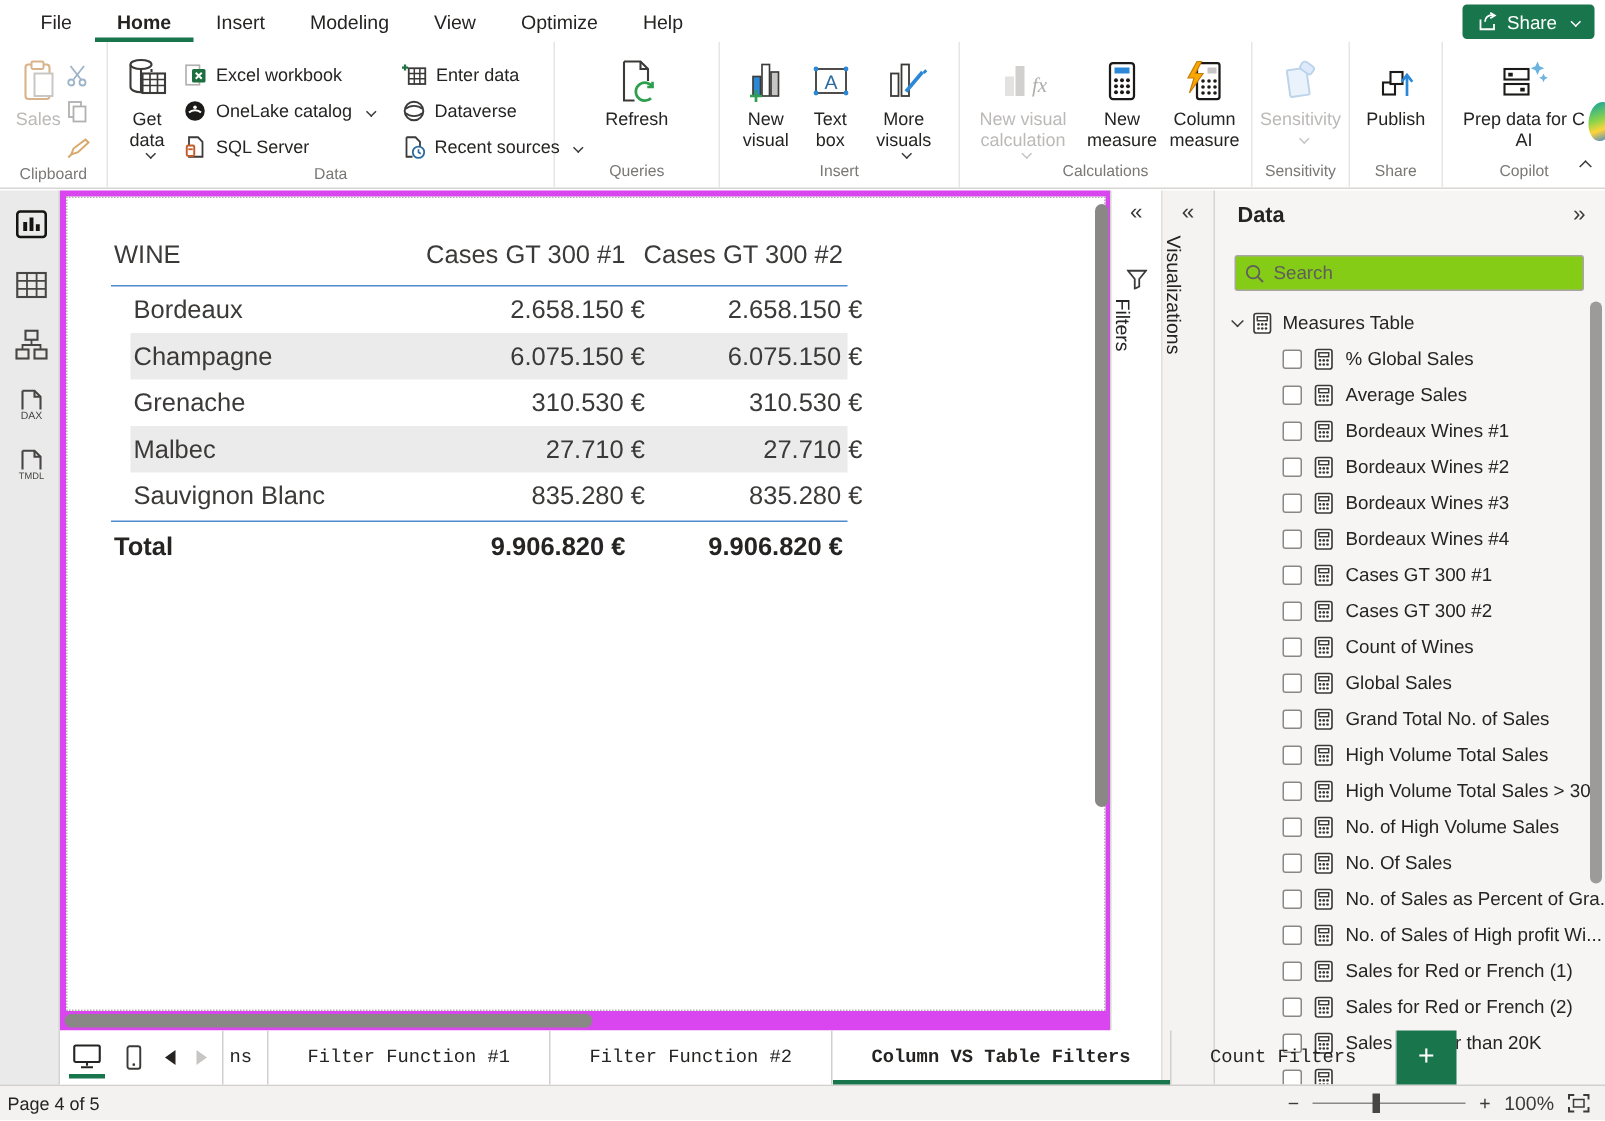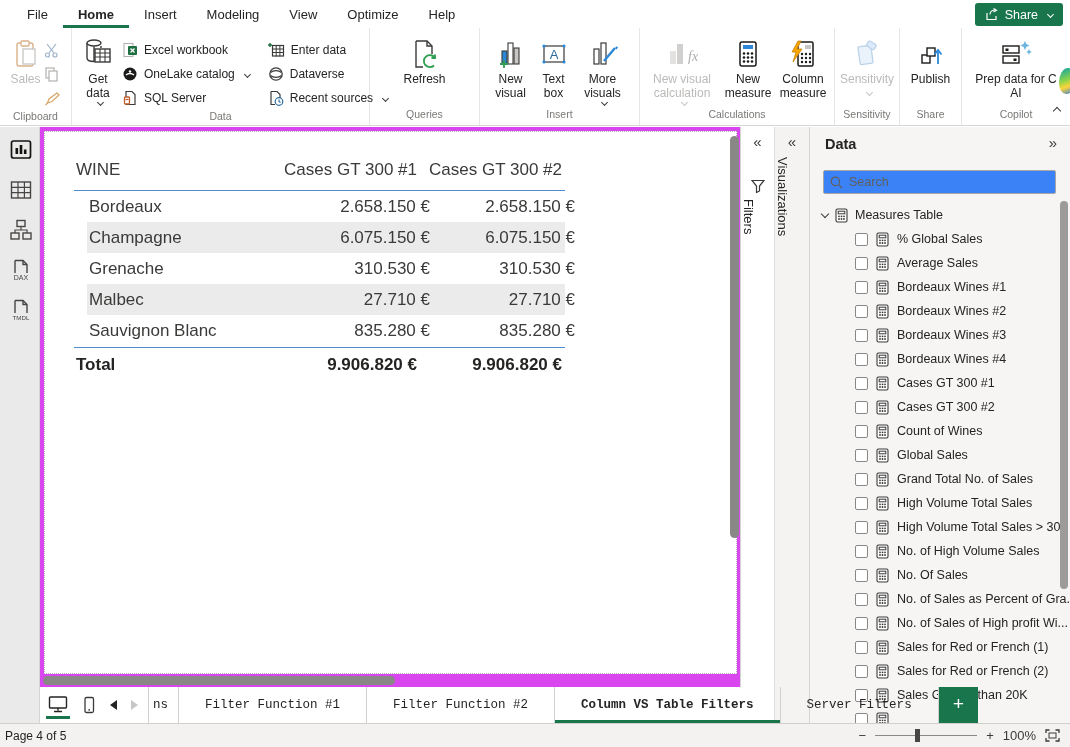--- a/index.html
+++ b/index.html
@@ -60,21 +60,21 @@
   #filters-pane { position:absolute; left:740px; top:0; width:34px; height:560px; background:#fff; border-left:1px solid #d6d4d2; }
   #viz-pane { position:absolute; left:774px; top:0; width:35px; height:596px; background:#f4f3f2; border-left:1px solid #e1dfdd; }
   .pane-expand { position:absolute; top:6px; left:0; width:100%; text-align:center; font-size:15px; color:#3b3a39; }
   .vtext { position:absolute; left:0; width:100%; writing-mode:vertical-lr; text-orientation:mixed; font-size:13px; color:#252423; display:flex; justify-content:center; }
   #filters-funnel { position:absolute; top:52px; left:10px; }
 
   
   #data-pane { position:absolute; left:809px; top:0; width:261px; height:596px; background:#f6f5f4; border-left:1px solid #d6d4d2; overflow:hidden; }
   #dp-title { position:absolute; left:15px; top:9px; font-size:14.5px; font-weight:700; color:#252423; }
   #dp-collapse { position:absolute; right:13px; top:7px; font-size:15px; color:#3b3a39; }
-  #dp-search { position:absolute; left:13px; top:43px; width:233px; height:24px; background:#3b82f6; border:1px solid #a8a6a4; border-radius:2px; display:flex; align-items:center; padding:0 6px; gap:6px; }
+  #dp-search { position:absolute; left:13px; top:43px; width:233px; height:24px; background:#84cc16; border:1px solid #a8a6a4; border-radius:2px; display:flex; align-items:center; padding:0 6px; gap:6px; }
   #dp-search input { border:none; outline:none; flex:1; font-size:12.5px; font-family:inherit; color:#252423; background:transparent; }
   #dp-search input::placeholder { color:#605e5c; }
   #dp-tree { position:absolute; left:0; top:76px; width:100%; }
   .dp-root { height:24px; display:flex; align-items:center; gap:6px; padding-left:12px; font-size:12.5px; }
   .tree-chev { width:6px; height:6px; border-right:1.3px solid #3b3a39; border-bottom:1.3px solid #3b3a39; transform:rotate(45deg); margin-top:-3px; }
   .dp-item { height:24px; display:flex; align-items:center; gap:7px; padding-left:45px; font-size:12.5px; color:#252423; white-space:nowrap; }
   .dp-check { width:13px; height:13px; border:1px solid #8a8886; border-radius:2px; background:#fff; flex:0 0 auto; }
   .dp-icon { display:flex; flex:0 0 auto; }
   #dp-scroll { position:absolute; right:2px; top:74px; width:8px; height:388px; background:#9d9b99; border-radius:4px; }
 
@@ -944,21 +944,21 @@
             </svg>
       </div>
       <div class="tri-left"></div>
       <div class="tri-right"></div>
     </div>
 
   <div class="ptab partial">ns</div>
         <div class="ptab">Filter Function #1</div>
         <div class="ptab">Filter Function #2</div>
         <div class="ptab active">Column VS Table Filters</div>
-        <div class="ptab">Server Filters</div>
+        <div class="ptab">Count Filters</div>
         <div class="ptab add">+</div>
       </div>
 </div>
 
 <div id="statusbar">
   <span id="page-indicator">Page 4 of 5</span>
   <div id="zoom-controls">
     <span class="zlabel">−</span>
     <div id="zoom-track">
           <div id="zoom-thumb"></div>

